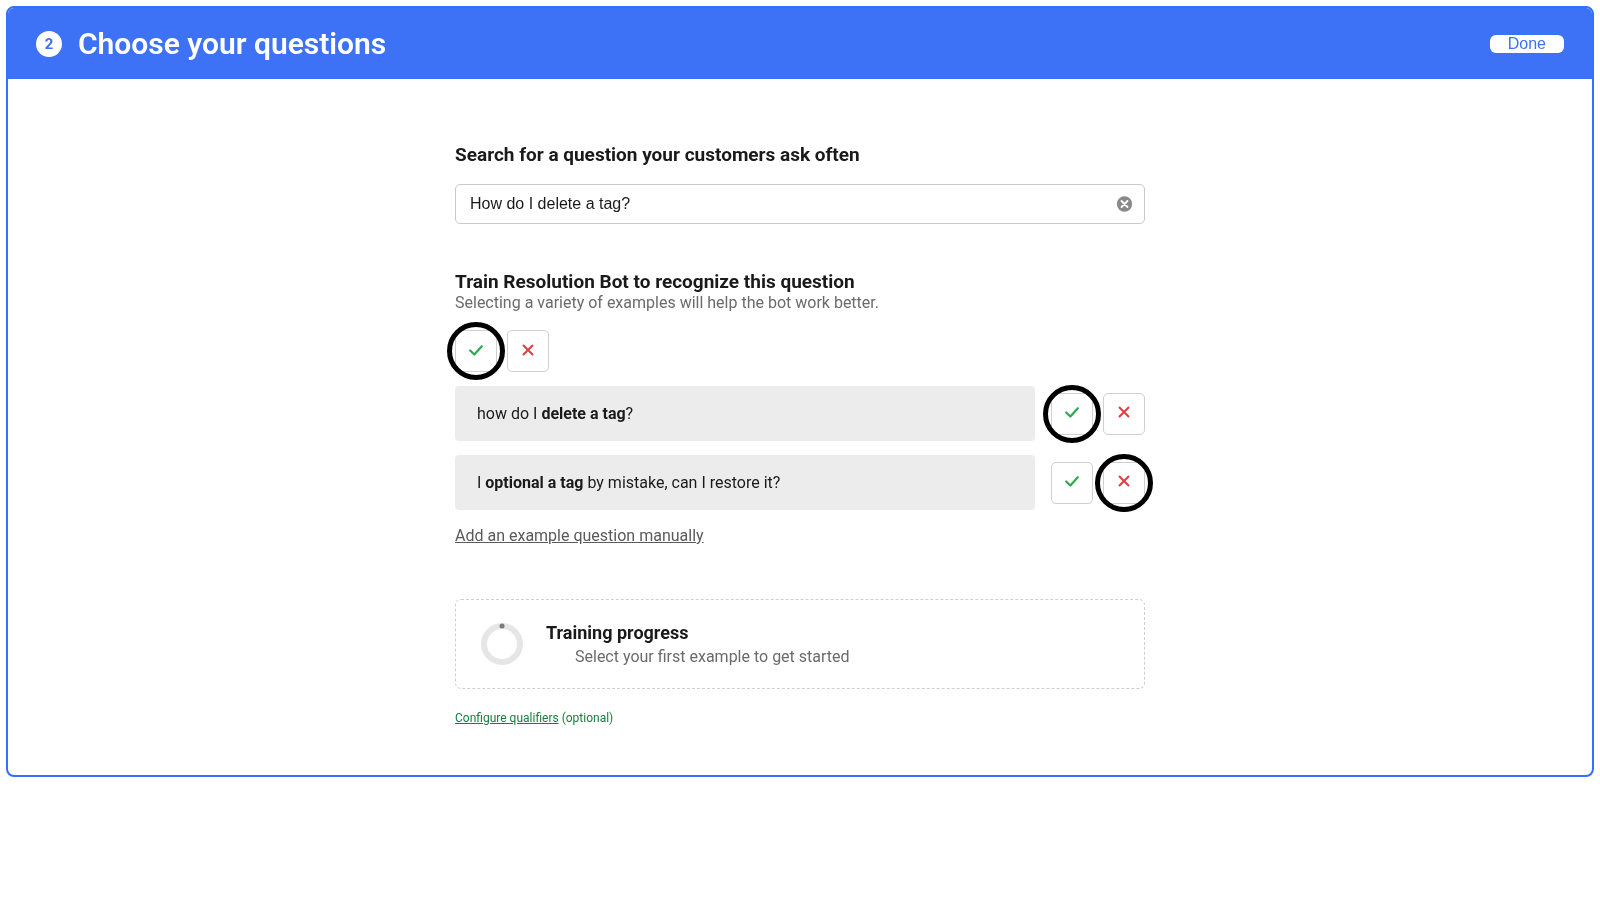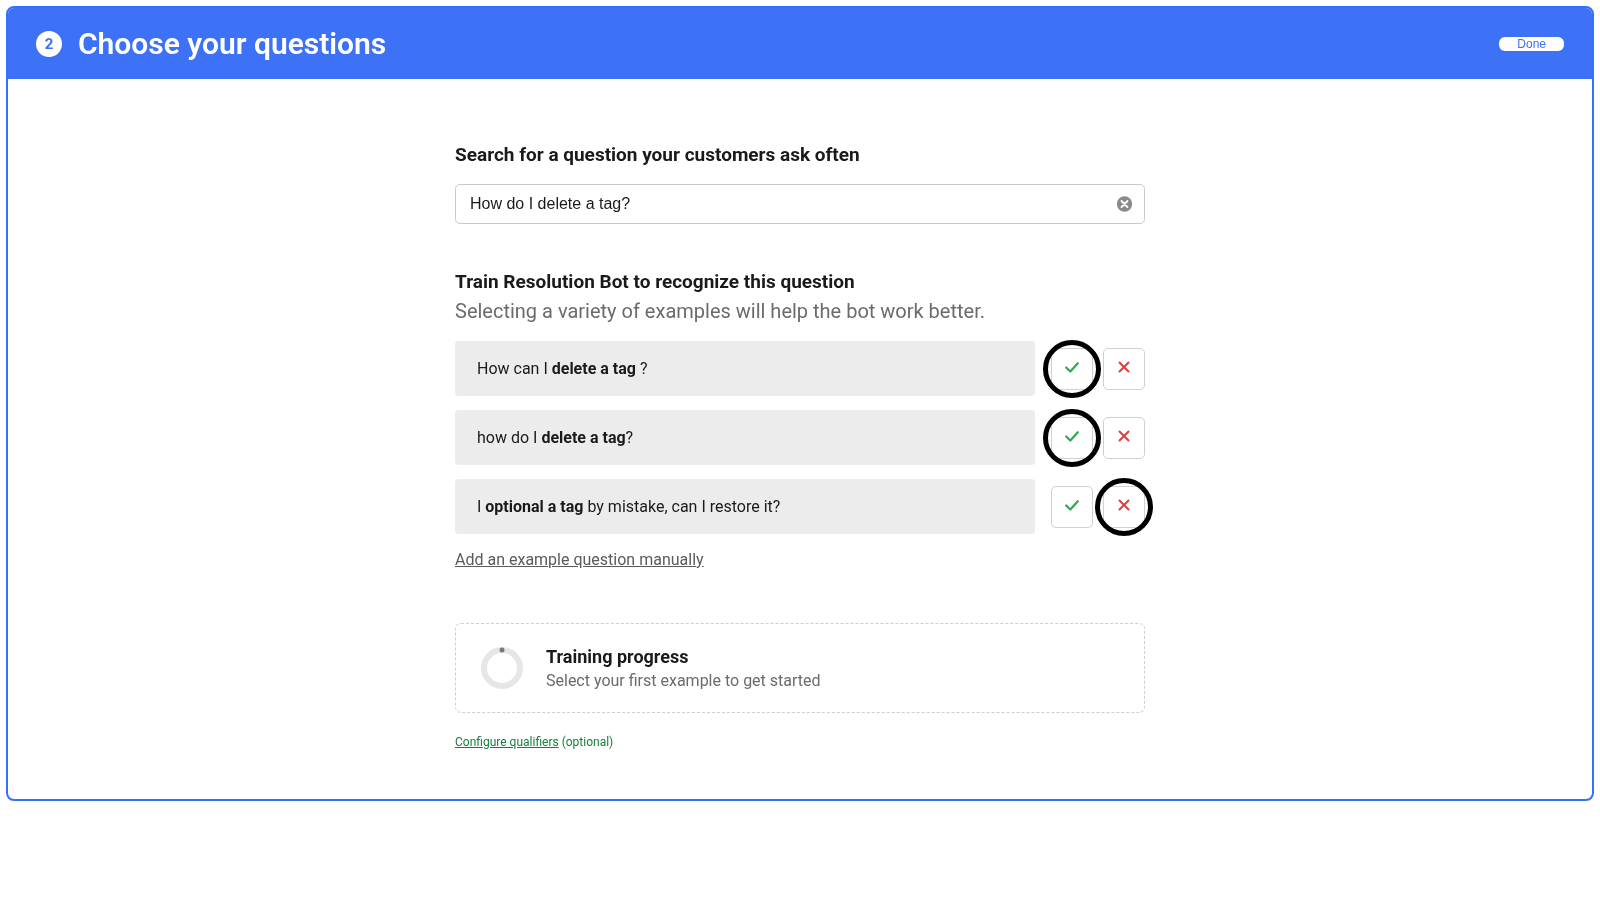--- a/index.html
+++ b/index.html
@@ -25,21 +25,21 @@
     .header-left { display: flex; align-items: center; gap: 16px; }
     .step-badge {
       width: 26px; height: 26px; border-radius: 50%;
       background: #fff; color: #3d72f6;
       display: flex; align-items: center; justify-content: center;
       font-weight: 700; font-size: 15px;
     }
     .header-title { font-size: 30px; font-weight: 600; }
     .done-btn {
       background: #fff; color: #3d72f6; border: none;
-      border-radius: 6px; padding: 0 18px; font-size: 12px;
+      border-radius: 6px; padding: 0 18px; font-size: 16px;
       font-weight: 500; cursor: pointer;
     }
     .content {
       padding: 64px 0 50px;
       max-width: 690px;
       margin: 0 auto;
     }
     .search-label {
       font-size: 19px; font-weight: 700; color: #1a1a1a;
       margin-bottom: 18px;
@@ -50,24 +50,24 @@
     .search-input {
       width: 100%; padding: 10px 40px 10px 14px;
       font-size: 16px; border: 1px solid #c9c9c9; border-radius: 5px;
       outline: none; color: #1a1a1a;
     }
     .clear-icon {
       position: absolute; right: 12px; top: 50%; transform: translateY(-50%);
       width: 17px; height: 17px; cursor: pointer;
     }
     .train-title {
-      font-size: 19px; font-weight: 700; color: #1a1a1a; margin-bottom: 6px;
+      font-size: 19px; font-weight: 700; color: #1a1a1a; 
     }
     .train-sub {
-      font-size: 20px; color: #6b6b6b; margin-bottom: 18px;
+      font-size: 16px; color: #6b6b6b; margin-bottom: 18px;
     }
     .example-row {
       display: flex; align-items: stretch; gap: 16px; margin-bottom: 14px;
       position: relative;
     }
     .example-text {
       flex: 1; background: #ececec; border-radius: 4px;
       padding: 18px 22px; font-size: 16px; color: #1a1a1a;
       display: flex; align-items: center;
     }
@@ -91,21 +91,21 @@
     }
     .progress-box {
       border: 1.5px dashed #cfcfcf; border-radius: 6px;
       padding: 22px 24px; display: flex; gap: 22px; align-items: flex-start;
       margin-bottom: 22px;
     }
     .progress-ring {
       width: 44px; height: 44px; position: relative; flex-shrink: 0;
     }
     .progress-title { font-size: 18px; font-weight: 700; color: #1a1a1a; margin-bottom: 4px;}
-    .progress-sub { font-size: 16px; color: #6b6b6b; }
+    .progress-sub { font-size: 16px; color: #6b6b6b; margin-left: 29px; }
     .configure {
       font-size: 12px; color: #15803d;
     }
     .configure .ul { text-decoration: underline; cursor: pointer; }
   </style>
 </head>
 <body>
 
 <div class="panel">
 
@@ -128,23 +128,20 @@
           <path d="M6.5 6.5 L13.5 13.5 M13.5 6.5 L6.5 13.5" stroke="#fff" stroke-width="2.2" stroke-linecap="round"></path>
         </svg>
       </span>
     </div>
 
     <div class="train-title">Train Resolution Bot to recognize this question</div>
     <div class="train-sub">Selecting a variety of examples will help the bot work better.</div>
 
     <div id="examples-list">
         <div class="example-row">
-          <div class="example-text">
-            <span>How can I <b>delete a tag</b> ?</span>
-          </div>
           <div class="action-btns">
             <button class="sq-btn">
               <span><svg viewBox="0 0 24 24" width="20" height="20">
                   <path d="M5 12.5 L10 17.5 L19 7.5" fill="none" stroke="#2fa84f" stroke-width="2.6" stroke-linecap="round" stroke-linejoin="round"></path>
                 </svg></span>
             </button>
             <button class="sq-btn">
               <span><svg viewBox="0 0 24 24" width="18" height="18">
                   <path d="M6 6 L18 18 M18 6 L6 18" fill="none" stroke="#e33b3b" stroke-width="2.6" stroke-linecap="round"></path>
                 </svg></span>

